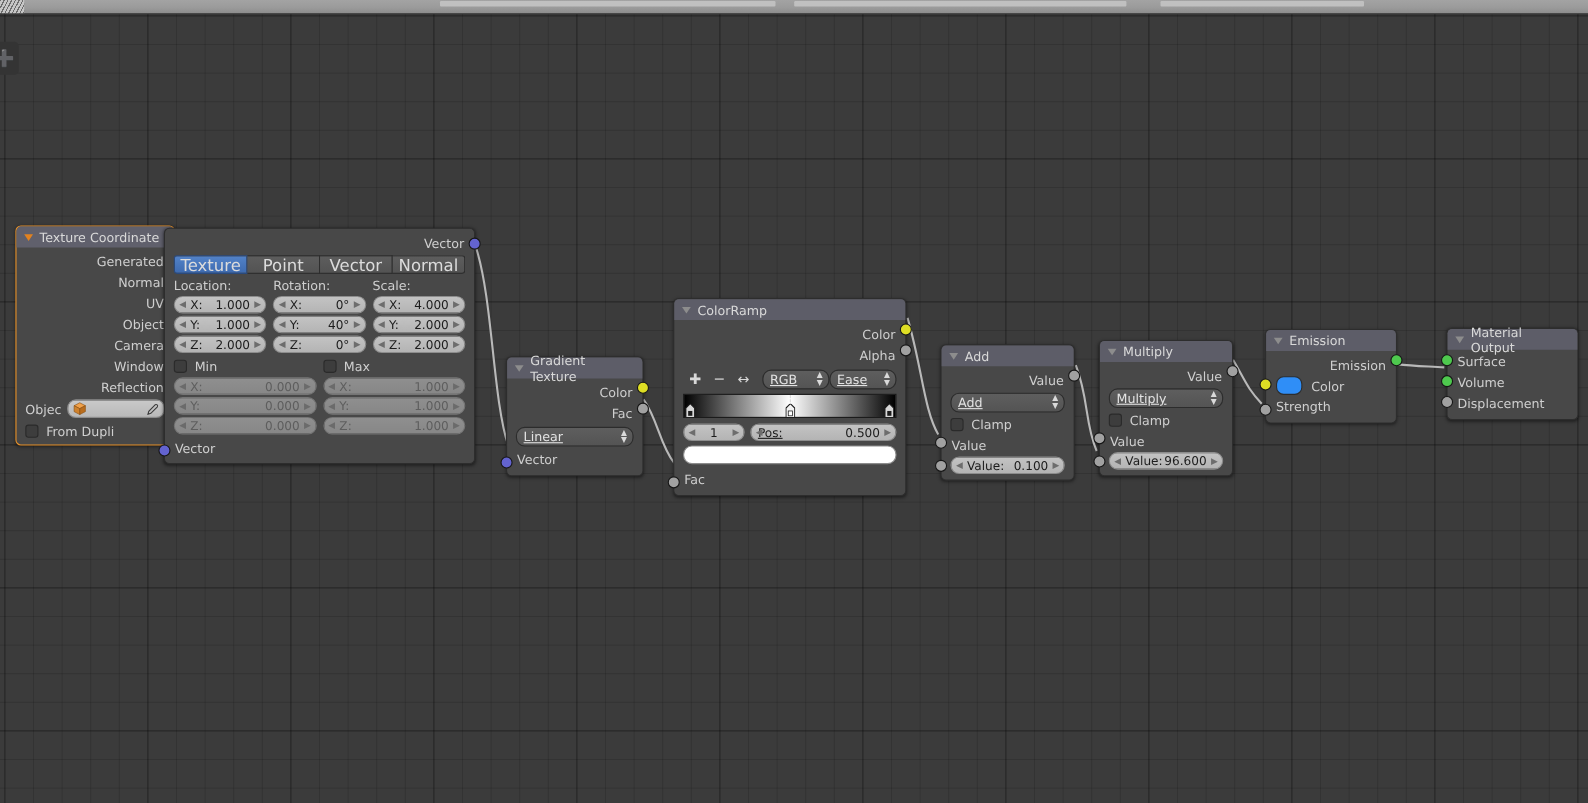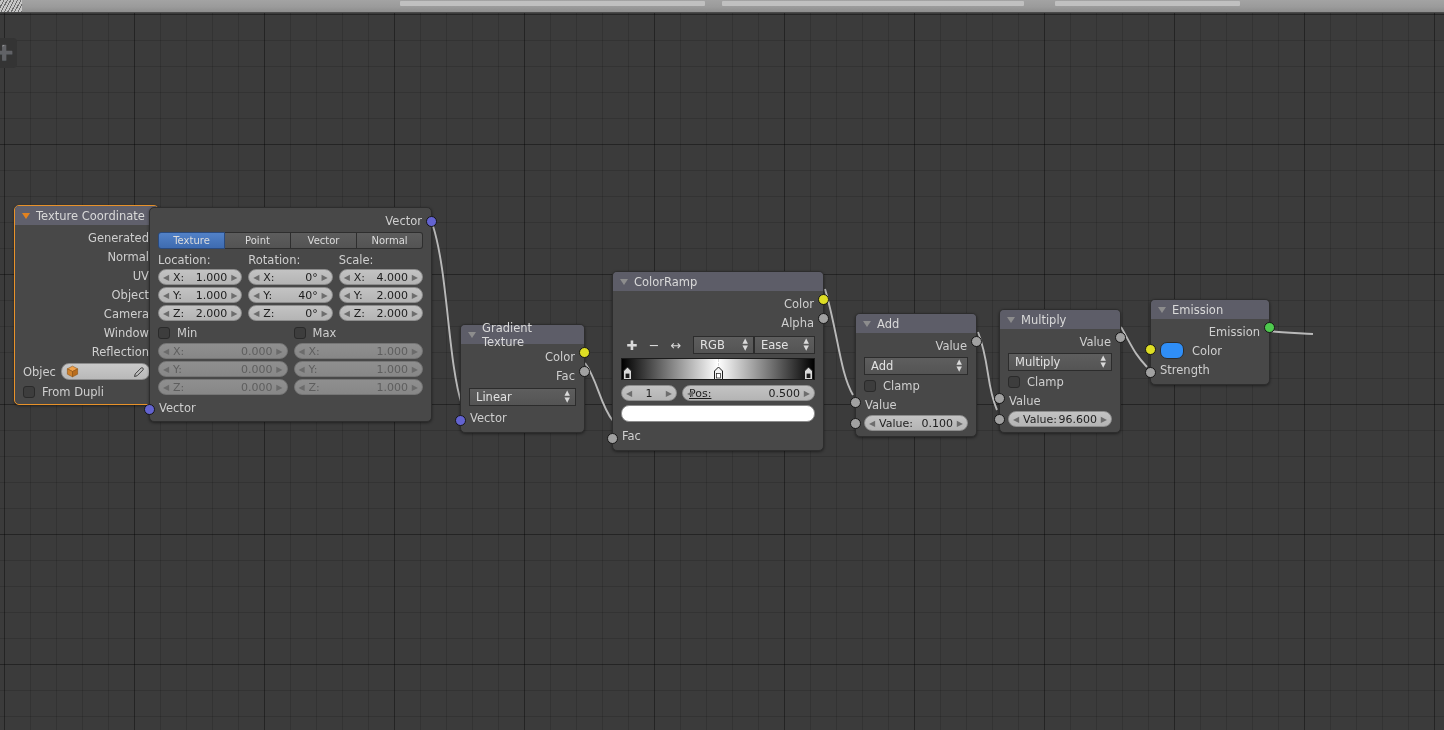--- a/index.html
+++ b/index.html
@@ -93,27 +93,27 @@
     height: 19px; display: flex; align-items: center;
     padding: 0 9px; font-size: 11.5px; color: #cfcfcf;
   }
   .row.out { justify-content: flex-end; }
 
   
   .wbtn {
     background: linear-gradient(to bottom,#5d5d5d,#535353);
     border: 1px solid #2e2e2e; border-radius: 3px;
     height: 17px; display: flex; align-items: center; justify-content: center;
-    color: #dcdcdc; font-size: 10px;
+    color: #dcdcdc; font-size: 15px;
   }
   .dropdown {
     background: linear-gradient(to bottom,#5e5e5e,#545454);
-    border: 1px solid #2c2c2c; border-radius: 0; height: 18px;
+    border: 1px solid #2c2c2c; border-radius: 8px; height: 18px;
     display: flex; align-items: center; padding: 0 6px;
-    color: #e2e2e2; font-size: 11.5px; position: relative;
+    color: #e2e2e2; font-size: 11.5px; position: relative; text-decoration: underline;
   }
   .dropdown .arrows {
     position: absolute; right: 5px; top: 50%; transform: translateY(-50%);
     font-size: 7px; line-height: 7px; color: #dadada; text-align: center;
   }
   .numfield {
     background: linear-gradient(to bottom,#c3c3c3,#b4b4b4);
     border: 1px solid #8d8d8d; border-radius: 8px;
     height: 16px; display: flex; align-items: center;
     padding: 0 5px; color: #1d1d1d; font-size: 11px; position: relative;
@@ -600,14 +600,34 @@
       </div>
       <div class="row" style="margin-top:1px;">
         <span>Strength</span>
       </div>
       <div class="sock green" style="right:-6px;top:3px;"></div>
       <div class="sock yellow" style="left:-6px;top:25px;"></div>
       <div class="sock gray" style="left:-6px;bottom:6px;"></div>
     </div>
   </div>
 
+  <div class="node" id="n-matout" style="left:1315px;top:285px;width:120px;">
+    <div class="node-header">
+      <span class="tri"></span>
+      <span>Material Output</span>
+    </div>
+    <div class="node-body" style="padding-top:1px;">
+      <div class="row">
+        <span>Surface</span>
+      </div>
+      <div class="row">
+        <span>Volume</span>
+      </div>
+      <div class="row">
+        <span>Displacement</span>
+      </div>
+      <div class="sock green" style="left:-6px;top:4px;"></div>
+      <div class="sock green" style="left:-6px;top:23px;"></div>
+      <div class="sock gray" style="left:-6px;top:42px;"></div>
+    </div>
+  </div>
 
 </div>
 
 </body></html>

